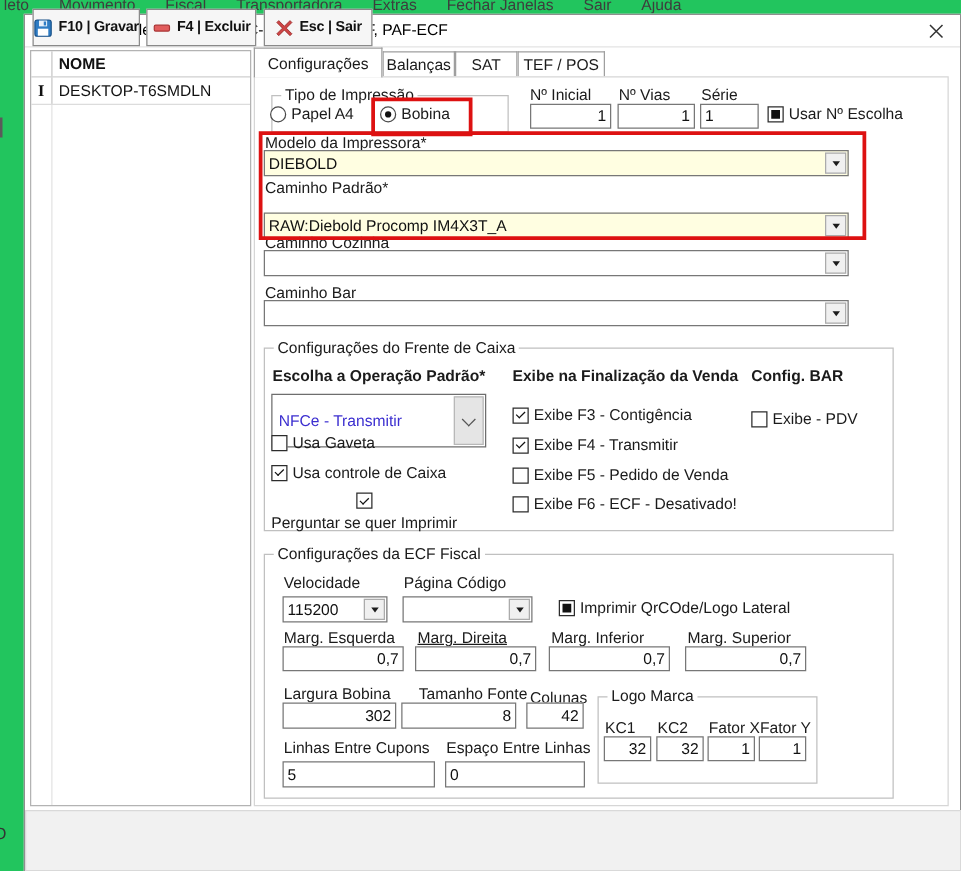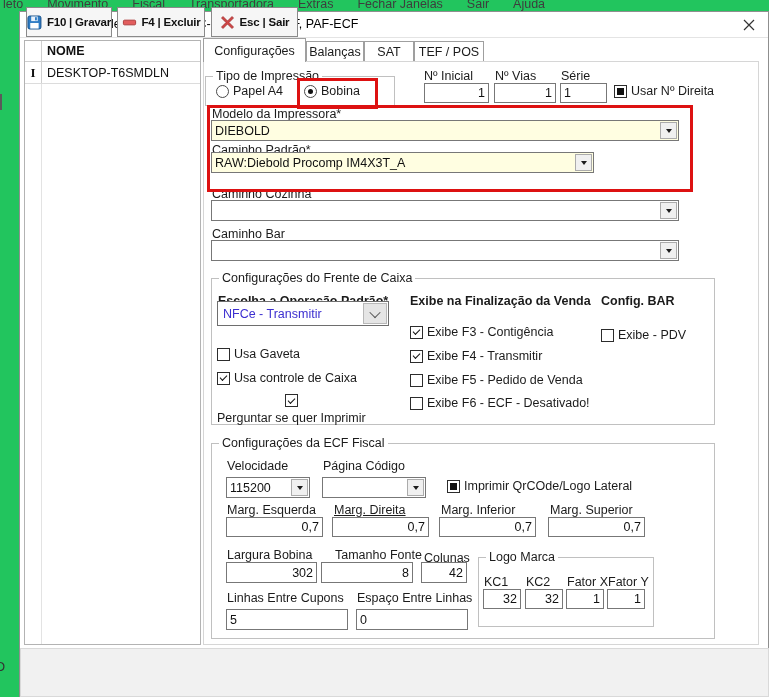--- a/index.html
+++ b/index.html
@@ -112,53 +112,53 @@
       <div class="name-cell">DESKTOP-T6SMDLN</div>
     </div>
   </div>
 
   <div class="tab active">Configurações</div>
   <div class="tab" style="left:306px;top:41px;width:58px;height:21px;">Balanças</div>
   <div class="tab" style="left:364px;top:41px;width:50px;height:21px;">SAT</div>
   <div class="tab" style="left:414px;top:41px;width:70px;height:21px;">TEF / POS</div>
   <div class="tabpage"></div>
 
-  <div class="gbox" style="left:205px;top:76px;width:190px;height:30px;">
+  <div class="gbox" style="left:217px;top:76px;width:190px;height:30px;">
     <span class="legend">Tipo de Impressão</span>
   </div>
   <div class="cbrow" style="left:216px;top:84px;">
     <span class="radio" data-state="unselected"></span>
     <span class="cb-l">Papel A4</span>
   </div>
   <div class="cbrow" style="left:304px;top:84px;">
     <span class="radio" data-state="selected"></span>
     <span class="cb-l">Bobina</span>
   </div>
   <div class="redbox" style="left:297px;top:78px;width:75px;height:25px;"></div>
 
   <span class="lbl" style="left:424px;top:69px;">Nº Inicial</span>
   <input class="field r" style="left: 424px; top: 83px; width: 65px; height: 20px;" value="1">
   <span class="lbl" style="left:495px;top:69px;">Nº Vias</span>
   <input class="field r" style="left: 494px; top: 83px; width: 62px; height: 20px;" value="1">
   <span class="lbl" style="left:561px;top:69px;">Série</span>
   <input class="field" style="left: 560px; top: 83px; width: 47px; height: 20px;" value="1">
   <div class="cbrow" style="left:614px;top:84px;">
     <span class="check" data-state="filled"></span>
-    <span class="cb-l">Usar Nº Direita</span>
+    <span class="cb-l">Usar Nº Escolha</span>
   </div>
 
   <span class="lbl" style="left:212px;top:107px;">Modelo da Impressora*</span>
   <div class="combo cream" style="left:211px;top:120px;width:468px;height:21px;">
     <span class="val">DIEBOLD</span>
     <span class="dbtn">
         <span class="tri"></span>
       </span>
   </div>
   <span class="lbl" style="left:212px;top:143px;">Caminho Padrão*</span>
-  <div class="combo cream" style="left:211px;top:152px;width:383px;height:21px;">
+  <div class="combo cream" style="left:211px;top:170px;width:468px;height:21px;">
     <span class="val">RAW:Diebold Procomp IM4X3T_A</span>
     <span class="dbtn">
         <span class="tri"></span>
       </span>
   </div>
   <div class="redbox" style="left:207px;top:105px;width:480px;height:81px;"></div>
 
   <span class="lbl" style="left:212px;top:187px;">Caminho Cozinha</span>
   <div class="combo" style="left:211px;top:200px;width:468px;height:21px;">
     <span class="val"></span>
@@ -171,21 +171,21 @@
     <span class="val"></span>
     <span class="dbtn">
         <span class="tri"></span>
       </span>
   </div>
 
   <div class="gbox" style="left:211px;top:278px;width:504px;height:147px;">
     <span class="legend">Configurações do Frente de Caixa</span>
   </div>
   <span class="lbl blbl" style="left:218px;top:294px;">Escolha a Operação Padrão*</span>
-  <div class="mcombo" style="left:217px;top:301px;width:172px;height:25px;">
+  <div class="mcombo" style="left:217px;top:315px;width:172px;height:43px;">
     <span class="val">NFCe - Transmitir</span>
     <span class="mbtn">
         <span class="chev"></span>
       </span>
   </div>
   <div class="cbrow" style="left:217px;top:347px;">
     <span class="check" data-state="unchecked"></span>
     <span class="cb-l">Usa Gaveta</span>
   </div>
   <div class="cbrow" style="left:217px;top:371px;">

